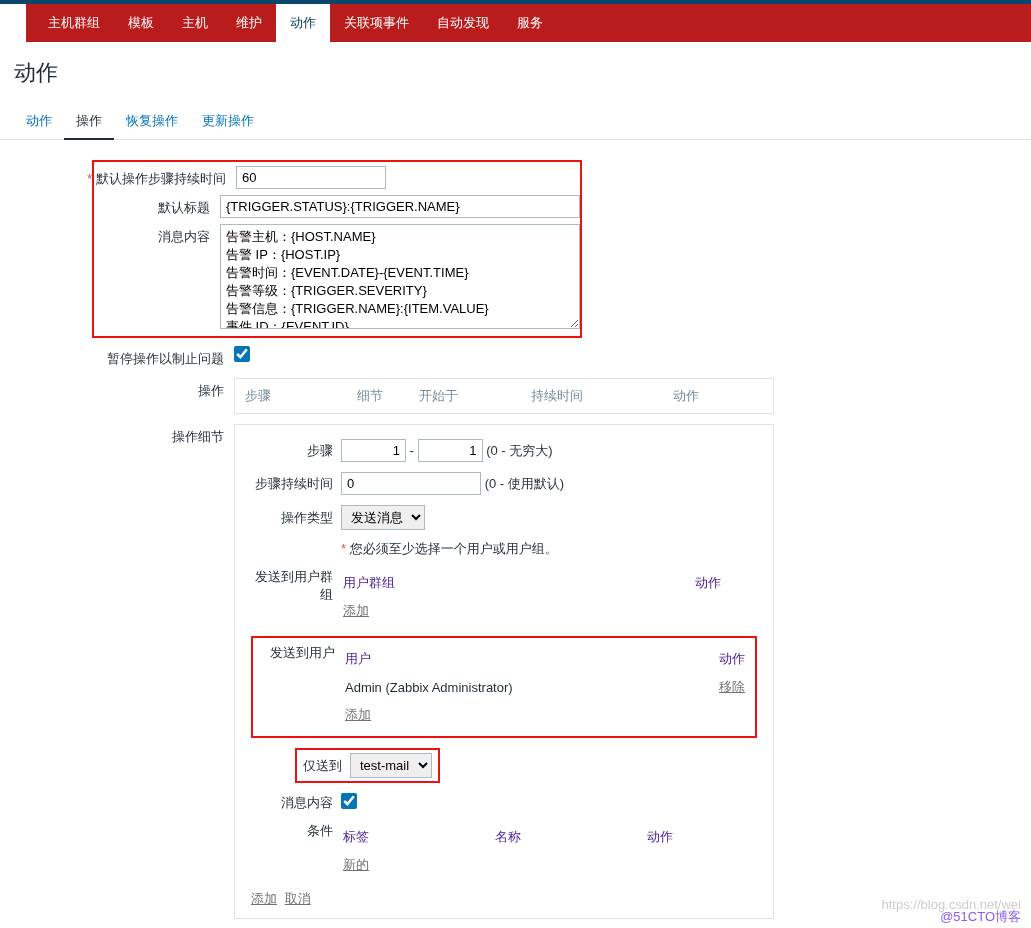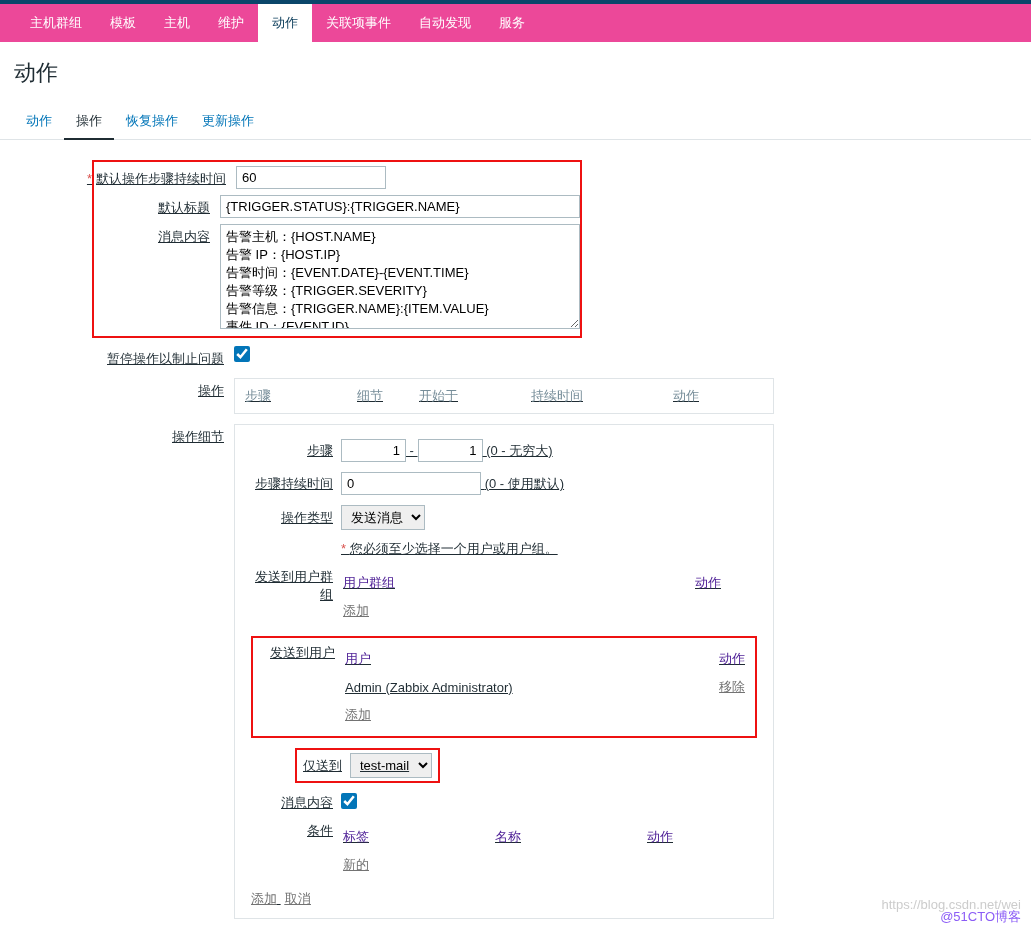--- a/index.html
+++ b/index.html
@@ -1,27 +1,27 @@
 <!DOCTYPE html>
 <html><head>
 <meta charset="utf-8">
 <style>
 * { box-sizing: border-box; margin: 0; padding: 0; }
 body { font-family: Arial, "Microsoft YaHei", sans-serif; font-size: 13px; color: #1f2c33; background: #fff; }
 .topbar { background: #0a466a; height: 4px; }
-.nav { background: #ec4899; display: flex; padding: 0 16px; }
+.nav { background: #b91c1c; display: flex; padding: 0 8px; margin-left: 26px; }
 .nav a { color: #fff; padding: 10px 14px; text-decoration: none; font-size: 13px; position: relative; }
 .nav a.active { background: #fff; color: #0a3c5a; }
 .nav a.active::before { content:""; position:absolute; top:-8px; left:50%; transform:translateX(-50%); border:6px solid transparent; border-top-color:#0a466a; }
 .page-title { padding: 16px 14px; font-size: 22px; color: #1f2c33; }
 .tabs { border-bottom: 1px solid #dfe4e7; padding: 0 14px; display:flex; gap: 0; }
 .tabs a { color: #0275b8; padding: 8px 12px 8px; text-decoration: none; font-size: 13px; }
 .tabs a.active { color: #1f2c33; border-bottom: 2px solid #1f2c33; margin-bottom:-1px; }
 .form { padding: 20px 14px; }
-.row { display: flex; align-items: flex-start; margin-bottom: 10px; text-decoration: underline; }
+.row { display: flex; align-items: flex-start; margin-bottom: 10px; }
 .row .label { width: 220px; text-align: right; padding-right: 10px; padding-top: 4px; font-size: 13px; color:#1f2c33; }
 .row .label .req { color: #d9534f; margin-right:4px; }
 .row .field { flex: 1; }
 input[type=text], textarea, select { border:1px solid #acbbc2; padding:3px 5px; font-size:13px; font-family: inherit; }
 input[type=text].w150 { width:150px; }
 input[type=text].w360 { width:360px; }
 textarea.w360 { width:360px; height:105px; resize:both; }
 input.num { width:65px; text-align:right; }
 input[type=checkbox]{ width:16px; height:16px; accent-color:#0275b8; }
 a.link { color:#737373; text-decoration: underline; cursor:pointer; }

